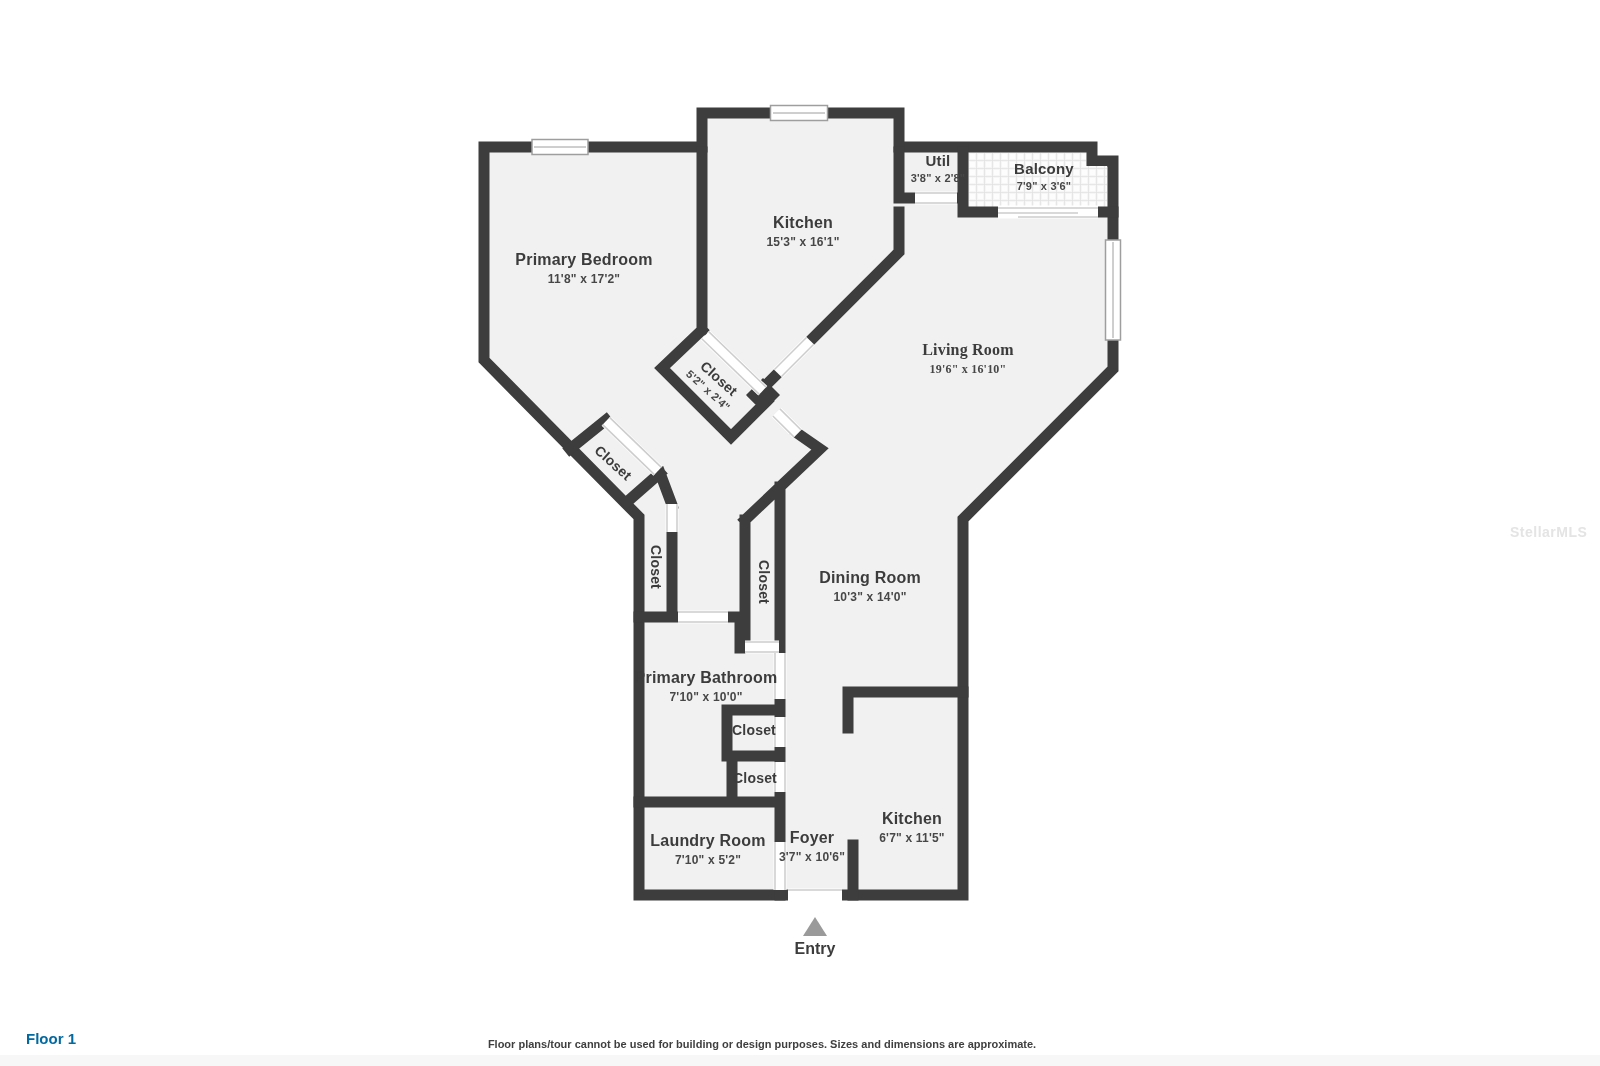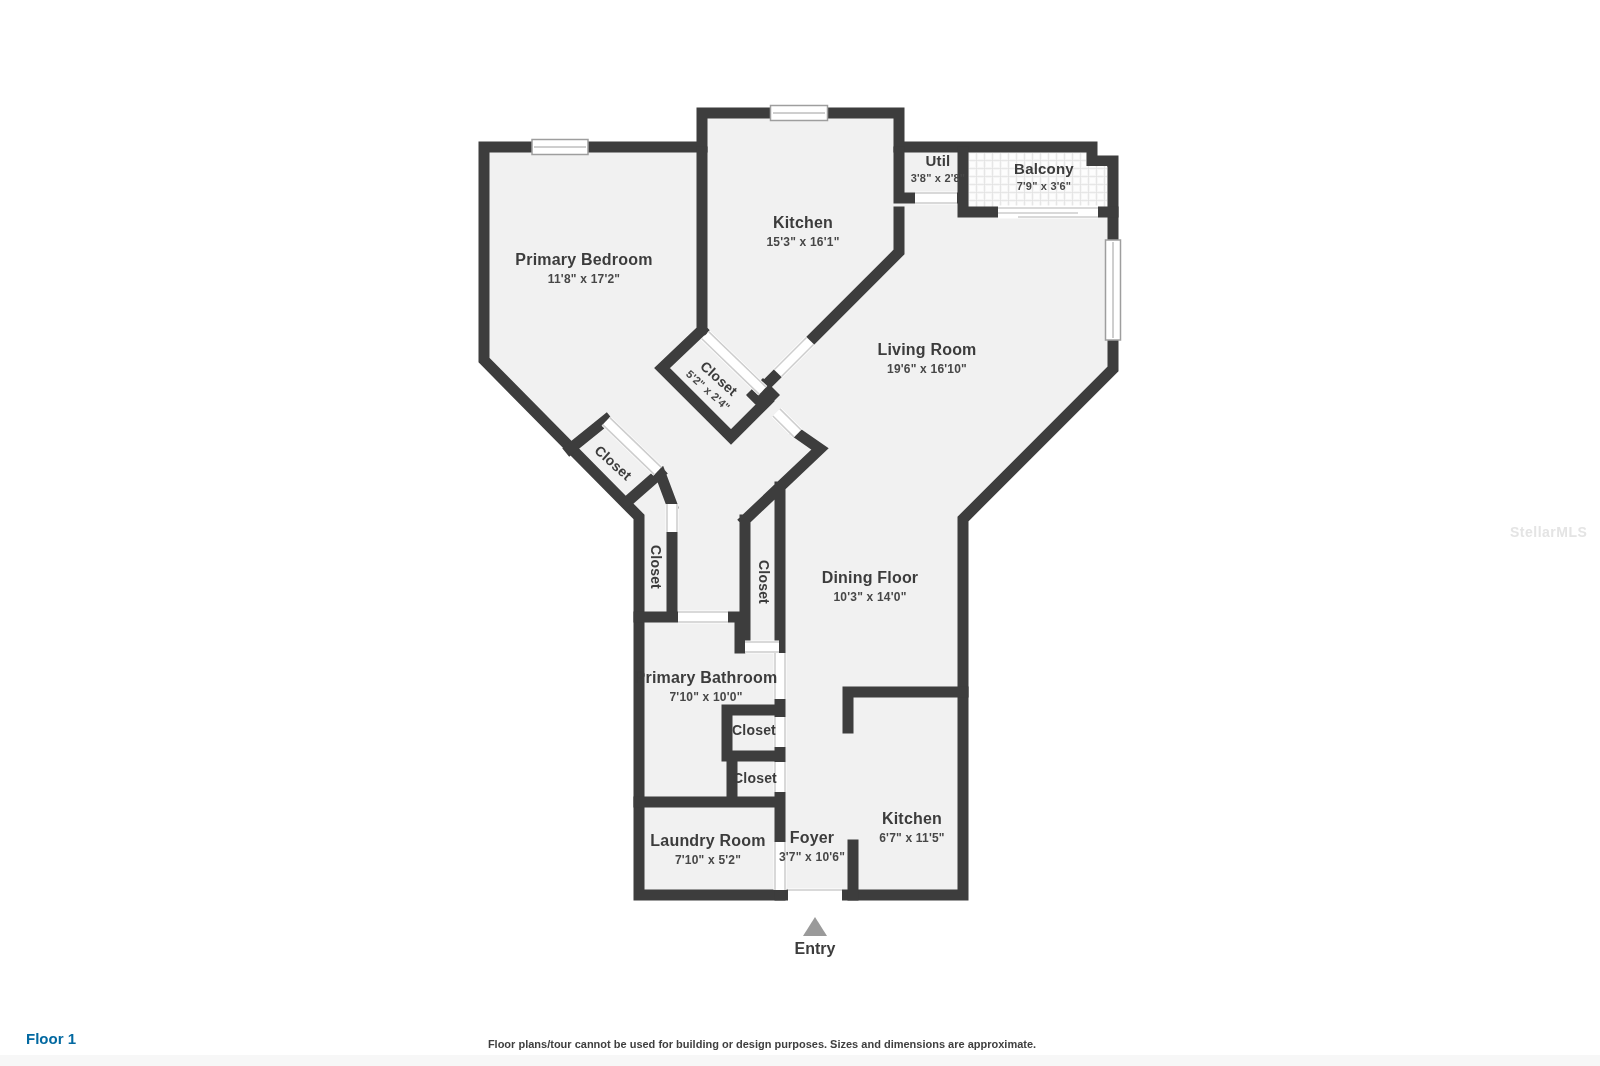--- a/index.html
+++ b/index.html
@@ -198,26 +198,26 @@
     <div class="rdims">15'3" x 16'1"</div>
   </div>
   <div class="lbl lbl-sm" style="left:938px;top:169px;">
     <div class="rname">Util</div>
     <div class="rdims">3'8" x 2'8"</div>
   </div>
   <div class="lbl lbl-sm" style="left:1044px;top:177px;">
     <div class="rname">Balcony</div>
     <div class="rdims">7'9" x 3'6"</div>
   </div>
-  <div class="lbl" style="left:927px;top:358px;">
+  <div class="lbl" style="left:968px;top:358px;font-family:Liberation Serif, serif;">
     <div class="rname">Living Room</div>
     <div class="rdims">19'6" x 16'10"</div>
   </div>
   <div class="lbl" style="left:870px;top:586px;">
-    <div class="rname">Dining Floor</div>
+    <div class="rname">Dining Room</div>
     <div class="rdims">10'3" x 14'0"</div>
   </div>
   <div class="lbl" style="left:706px;top:686px;">
     <div class="rname">Primary Bathroom</div>
     <div class="rdims">7'10" x 10'0"</div>
   </div>
   <div class="lbl" style="left:912px;top:796px;margin-top:31px;">
     <div class="rname">Kitchen</div>
     <div class="rdims">6'7" x 11'5"</div>
   </div>

